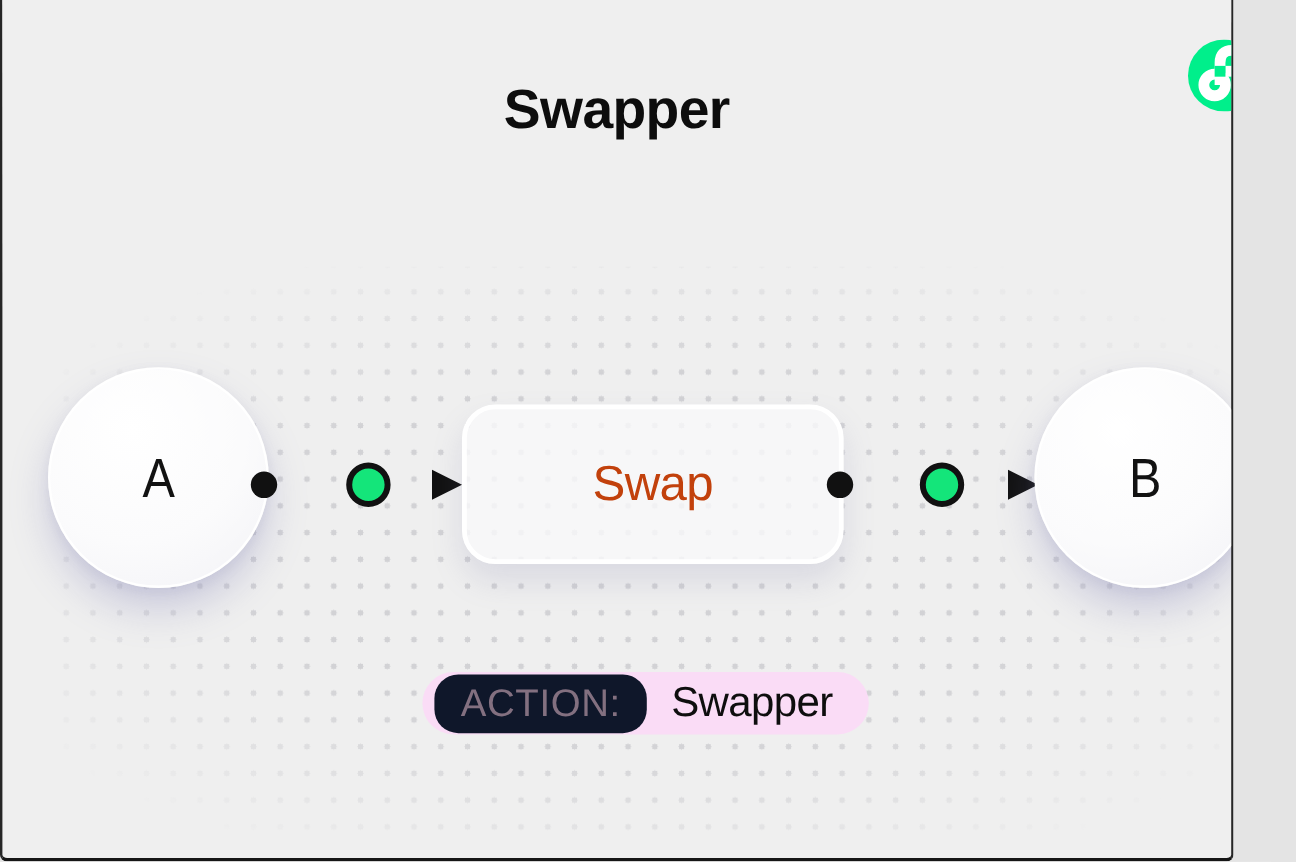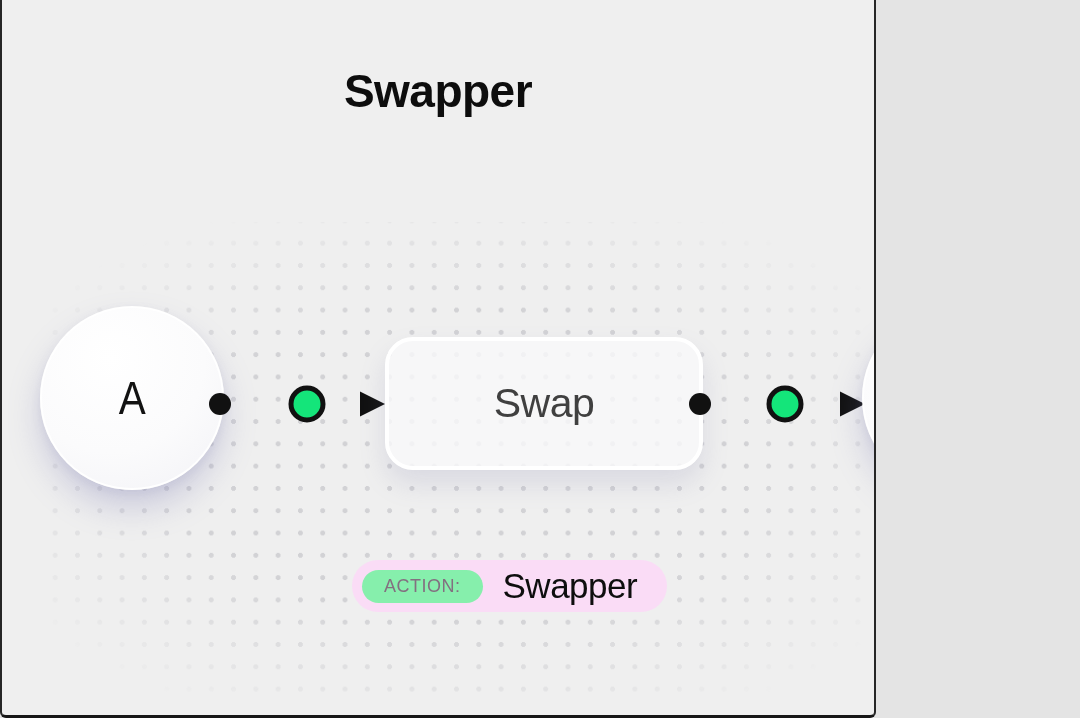--- a/index.html
+++ b/index.html
@@ -1,20 +1,20 @@
 <!DOCTYPE html>
 <html><head>
 <meta charset="utf-8">
 <style>
   html, body { margin: 0; padding: 0; background: #e4e4e4; }
   * { box-sizing: border-box; }
 
   .card {
     position: relative;
-    width: 876px;
+    width: 1028px;
     height: 718px;
     background: #efefef;
     font-family: "Liberation Sans", sans-serif;
     overflow: hidden;
     border-left: 2px solid #262626;
     border-right: 2px solid #262626;
     border-bottom: 3px solid #161616;
     border-radius: 0 0 6px 6px;
   }
 
@@ -86,40 +86,40 @@
     border-radius: 28px;
     background: rgba(249,249,250,0.80);
     border: 4px solid #ffffff;
     box-shadow: 0 14px 26px rgba(120,120,165,0.18);
     display: flex; align-items: center; justify-content: center;
   }
   .swap-box .swap-label {
     font-size: 41px;
     font-weight: 400;
     letter-spacing: -0.5px;
-    color: #404040;
+    color: #c2410c;
   }
 
   .action-badge {
     position: absolute;
     left: 350px; top: 560px;
     height: 52px;
     padding: 0 24px 0 10px;
     border-radius: 26px;
     background: #fadcf6;
     display: inline-flex;
     align-items: center;
     gap: 20px;
   }
   .action-badge .action-label {
-    background: #86efac;
+    background: #0f172a;
     color: #837080;
     border-radius: 20px;
     padding: 6px 22px;
-    font-size: 18px;
+    font-size: 32px;
     font-weight: 400;
     letter-spacing: 0.5px;
   }
   .action-badge .action-value {
     font-size: 35px;
     font-weight: 400;
     letter-spacing: -0.5px;
     color: #0e0e0e;
     padding-right: 6px;
   }

